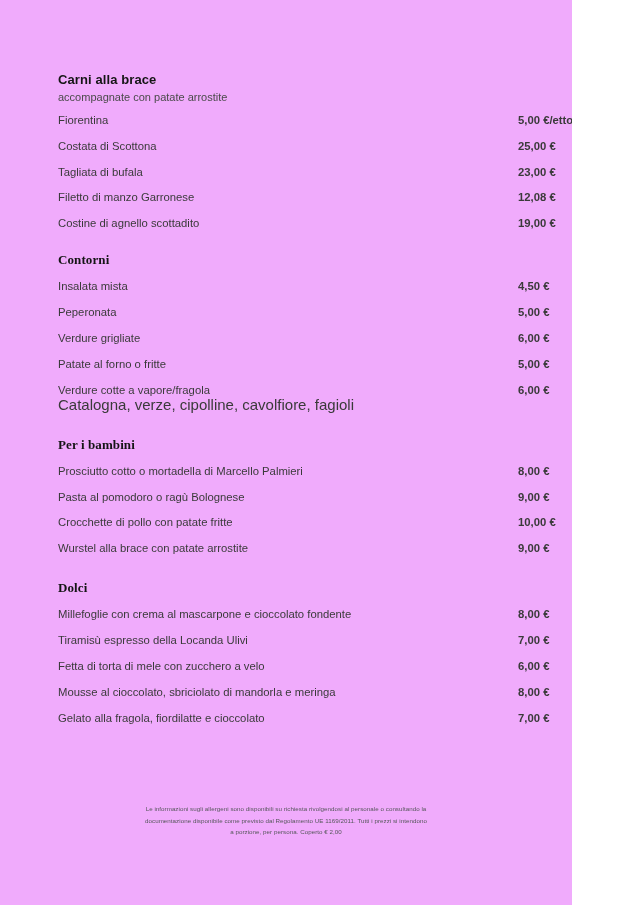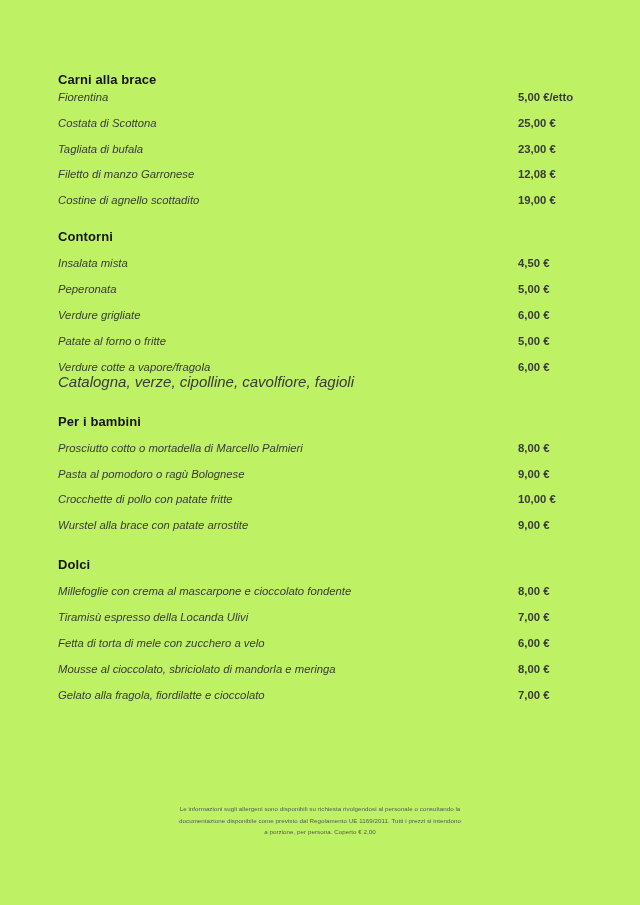--- a/index.html
+++ b/index.html
@@ -13,23 +13,23 @@
     height: 905px;
     position: relative;
     font-family: "Liberation Sans", sans-serif;
     color: #3a3a3a;
     -webkit-font-smoothing: antialiased;
   }
   .page {
     position: absolute;
     left: 0;
     top: 0;
-    width: 640px;
+    width: 572px;
     height: 905px;
-    background: #bef264;
+    background: #f0abfc;
     overflow: hidden;
   }
   .menu-body {
     position: absolute;
     left: 58px;
     top: 72px;
     width: 524px;
   }
   .section {
     margin-bottom: 22px;
@@ -45,35 +45,35 @@
   }
   .section-subtitle {
     font-size: 11px;
     font-weight: normal;
     color: #4a4a4a;
     line-height: 14px;
     margin: 0 0 9px 0;
   }
   .section-heading.no-sub {
     margin-bottom: 11px;
+    font-family: Liberation Serif, serif;
   }
   .items {
     margin: 0;
     padding: 0;
     list-style: none;
   }
   .item-row {
     display: flex;
     align-items: flex-start;
     margin-bottom: 11.6px;
   }
   .item-names {
     flex: 0 0 460px;
     max-width: 460px;
-    font-style: italic;
   }
   .item-name {
     font-size: 11.3px;
     color: #3a3a3a;
     line-height: 14.2px;
     white-space: nowrap;
   }
   .item-note {
     font-size: 15px;
     color: #3a3a3a;
@@ -112,20 +112,21 @@
   }
 </style>
 </head>
 <body>
 
 <div class="page">
 
   <div class="menu-body">
       <div class="section sec-carni">
         <div class="section-heading">Carni alla brace</div>
+        <div class="section-subtitle">accompagnate con patate arrostite</div>
         <ul class="items">
           <li class="item-row">
             <div class="item-names">
               <div class="item-name">Fiorentina</div>
             </div>
             <div class="item-price">5,00 €/etto</div>
           </li>
           <li class="item-row">
             <div class="item-names">
               <div class="item-name">Costata di Scottona</div>

